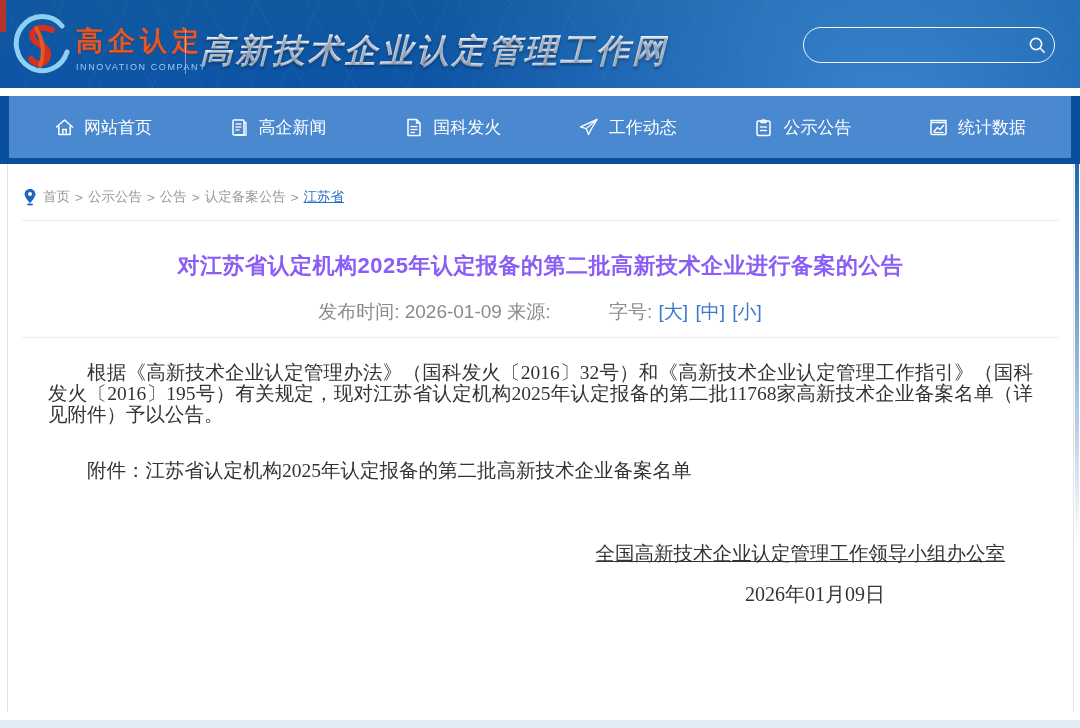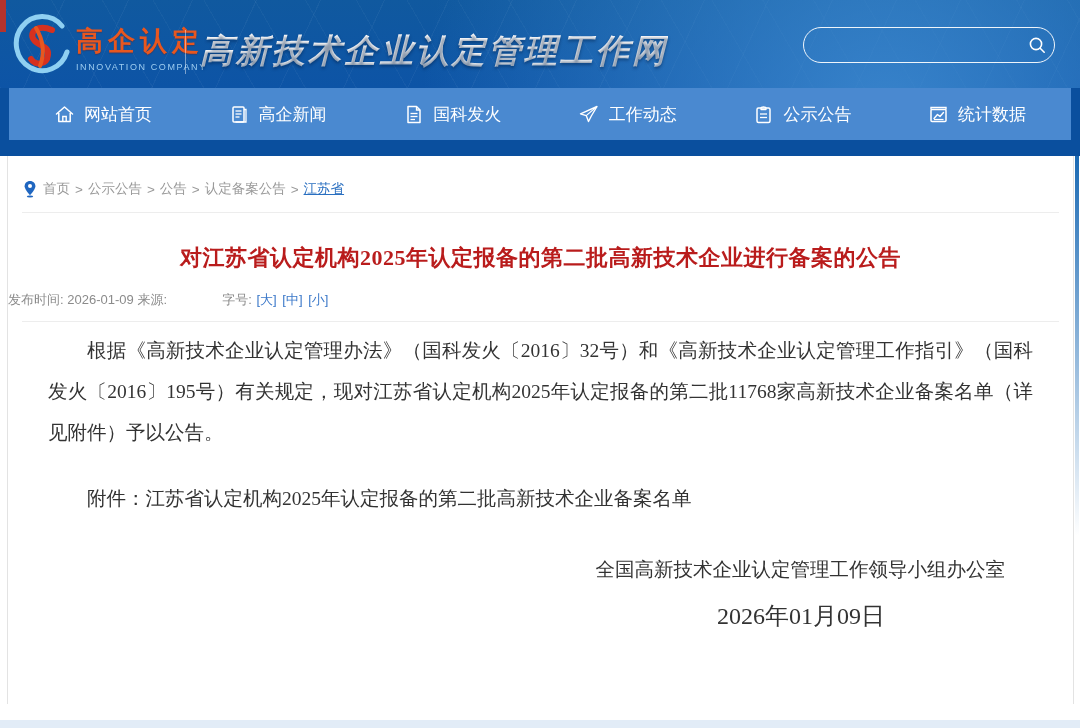--- a/index.html
+++ b/index.html
@@ -31,21 +31,21 @@
   .search-box { position:absolute; right:25px; top:27px; width:252px; height:36px;
     border:1px solid rgba(255,255,255,.92); border-radius:18px;
     display:flex; align-items:center; background:transparent; }
   .search-input { flex:1; height:100%; background:transparent; border:none; outline:none;
     padding:0 8px 0 16px; color:#fff; font-size:14px; }
   .search-btn { width:34px; height:34px; border:none; background:transparent; cursor:pointer;
     display:flex; align-items:center; justify-content:center; }
 
   
   .nav-wrap { height:68px; background:#0a4f9e; }
-  .nav-bar { margin:0 9px; height:52px; background:#4a89d0;
+  .nav-bar { margin:8px 9px; height:62px; background:#4a89d0;
     display:flex; align-items:center; justify-content:space-between; padding:0 45px; }
   .nav-item { display:flex; align-items:center; gap:9px; color:#ffffff; font-size:17px;
     text-decoration:none; cursor:pointer; }
   .nav-item svg { display:block; }
 
   
   .panel { position:relative; margin:0 6px 0 7px; height:548px; background:#fff;
     border-left:1px solid #e3e3e3; border-right:1px solid #e3e3e3; }
   .edge-strip { position:absolute; right:-6px; top:0; width:4px; height:380px;
     background:linear-gradient(180deg,#1b6ab4, rgba(255,255,255,0)); }
@@ -53,32 +53,32 @@
   .breadcrumb { display:flex; align-items:center; gap:5px; padding:24px 0 0 14px;
     font-size:13.5px; color:#999; }
   .crumb { color:#999; text-decoration:none; cursor:pointer; }
   .crumb-sep { color:#999; }
   .crumb-current { color:#2a6fc0; text-decoration:underline; cursor:pointer; }
   .rule { border-top:1px solid #ededed; margin:0 14px; }
   .rule-1 { margin-top:14px; }
   .rule-2 { margin-top:12px; }
 
   .article-title { margin-top:30px; text-align:center; font-size:22px; font-weight:bold;
-    color:#b91c1c; letter-spacing:.5px;font-family:Liberation Serif, serif; }
-  .meta { margin-top:18px; text-align:left; font-size:13px; color:#8b8b8b; }
+    color:#8b5cf6; letter-spacing:.5px; }
+  .meta { margin-top:18px; text-align:center; font-size:19px; color:#8b8b8b; }
   .meta .gap { display:inline-block; width:48px; }
   .size-link { color:#3b78c9; text-decoration:none; cursor:pointer; margin:0 1px; }
 
   .doc { padding:0 40px; font-family:"Liberation Serif", serif; color:#333; }
-  .doc p.body-par { margin-top:8px; font-size:19.5px; line-height:41px;
+  .doc p.body-par { margin-top:24px; font-size:19.5px; line-height:21px;
     text-indent:2em; text-align:justify; }
   .doc .attachment { margin-top:28px; font-size:19.5px; line-height:35px; text-indent:2em; }
-  .sign-org { margin-top:36px; font-size:19.5px; line-height:35px; text-align:right;
-    padding-right:28px; }
-  .sign-date { margin-top:12px; font-size:24px; line-height:35px; text-align:right;
+  .sign-org { margin-top:48px; font-size:19.5px; line-height:35px; text-align:right;
+    padding-right:28px;text-decoration:underline; }
+  .sign-date { margin-top:6px; font-size:20px; line-height:35px; text-align:right;
     padding-right:148px; }
   .pdf-row { margin-top:40px; padding-left:22px; font-family:"Liberation Sans", sans-serif; }
   .pdf-link { font-size:15px; color:#333; text-decoration:none; cursor:pointer; }
 
   .footer-strip { position:absolute; left:0; bottom:0; width:1080px; height:8px;
     background:#e2ecf7; }
 </style>
 </head>
 <body>
 

